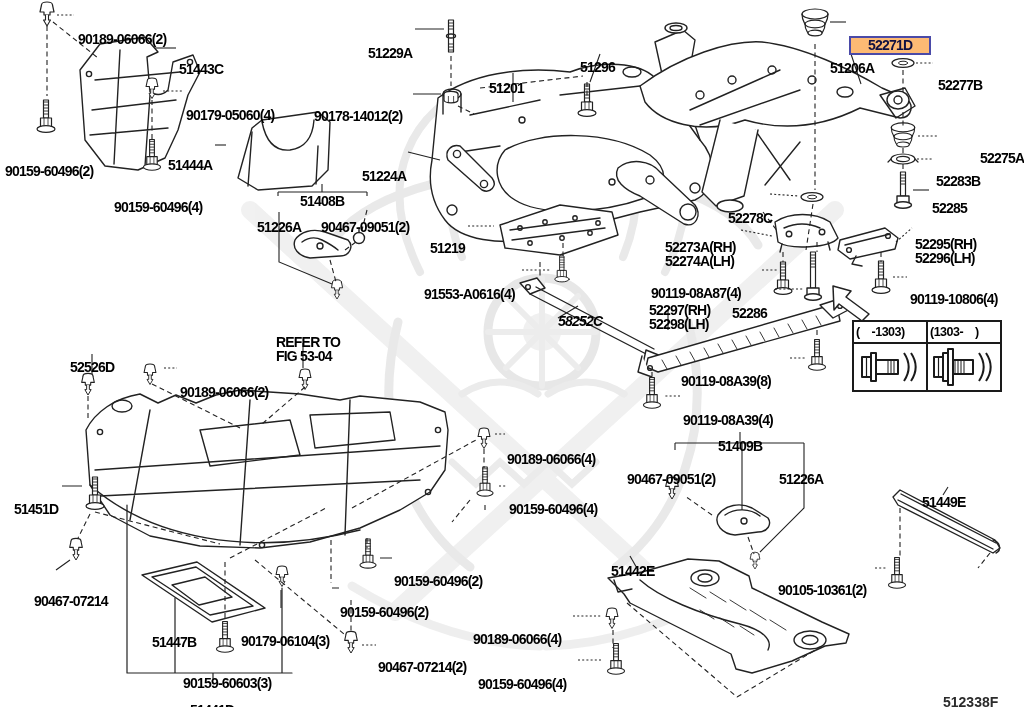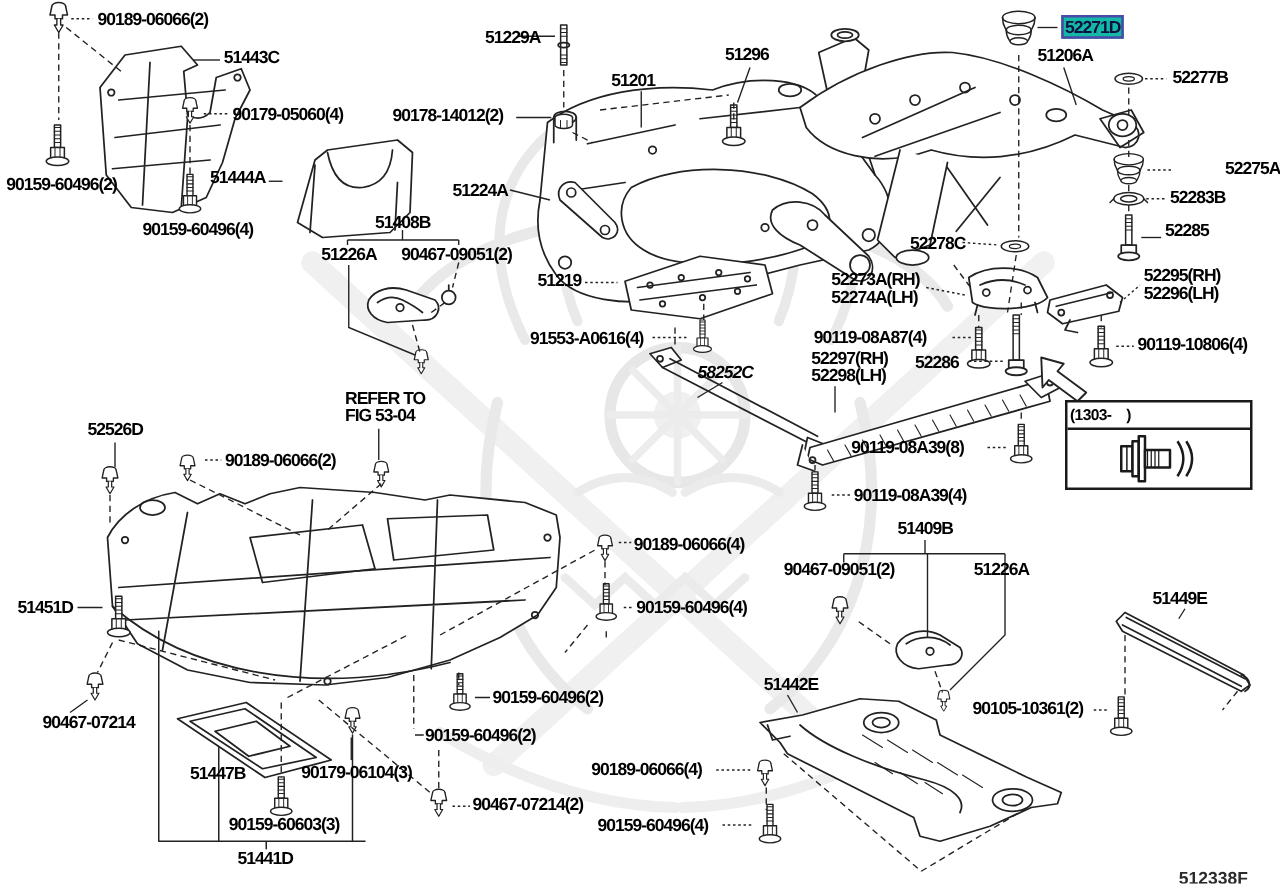--- a/index.html
+++ b/index.html
@@ -1,21 +1,21 @@
 <!DOCTYPE html>
 <html><head>
 <meta charset="utf-8">
 <style>
   html,body{margin:0;padding:0;background:#fff;}
   .stage{position:relative;width:1024px;height:707px;background:#ffffff;overflow:hidden;
          font-family:"Liberation Sans",sans-serif;}
   #art{position:absolute;left:0;top:0;}
   .lbl{position:absolute;font-weight:700;font-size:14px;line-height:14px;
-       letter-spacing:-0.8px;color:#000;white-space:pre;cursor:pointer;z-index:5;}
-  .lbl.hl{background:#14b8a6;border:2px solid #4a4aa8;padding:0 1px;line-height:15px;color:#101040;}
+       letter-spacing:-0.8px;color:#000;white-space:pre;cursor:pointer;z-index:5;margin-top:24px;}
+  .lbl.hl{background:#fdba74;border:2px solid #4a4aa8;padding:0 17px;line-height:15px;color:#101040;}
   .code{position:absolute;font-weight:600;font-size:14px;color:#2b2b2b;letter-spacing:0;z-index:5;}
   .spec-table{position:absolute;left:852px;top:320px;width:150px;height:72px;
               border:2px solid #1a1a1a;display:flex;background:#fff;z-index:4;box-sizing:border-box;}
   .spec-col{flex:1;display:flex;flex-direction:column;min-width:0;}
   .spec-col + .spec-col{border-left:2px solid #1a1a1a;}
   .spec-head{height:20px;border-bottom:2px solid #1a1a1a;font-weight:700;font-size:12.5px;
              letter-spacing:-0.5px;display:flex;align-items:center;padding:0 2px;white-space:pre;}
   .spec-body{flex:1;display:flex;align-items:center;justify-content:center;}
 </style>
 </head>
@@ -339,20 +339,35 @@
     <path d="M740,432 V443 M675,443 H804 M675,443 V450 M804,443 V508 L760,552 M742,443 V510"></path>
     <path d="M630,556 L638,570"></path>
     <path d="M573,616 H602 M578,660 H603" stroke-dasharray="2,2.2"></path>
     <path d="M875,568 H886" stroke-dasharray="2,2.2"></path>
     <path d="M948,487 L943,495"></path>
   </g>
 </svg>
 
   <div class="spec-table">
     <div class="spec-col">
+      <div class="spec-head">(    -1303)</div>
+      <div class="spec-body">
+        <svg width="64" height="44" viewBox="0 0 64 44">
+          <g stroke="#1a1a1a" fill="#fff" stroke-width="2" stroke-linejoin="round">
+            <rect x="4" y="12" width="9" height="20"></rect>
+              <path d="M8.5,12 v20" stroke-width="1.2"></path>
+            <rect x="13" y="8" width="5" height="28"></rect>
+            <rect x="18" y="15" width="22" height="14"></rect>
+            <path d="M30,15 v14 M33,15 v14 M36,15 v14" stroke-width="1"></path>
+            <path d="M46,8 c6,9 6,19 0,28 M53,8 c6,9 6,19 0,28" fill="none"></path>
+          </g>
+        </svg>
+      </div>
+    </div>
+    <div class="spec-col">
       <div class="spec-head">(1303-    )</div>
       <div class="spec-body">
         <svg width="64" height="44" viewBox="0 0 64 44">
           <g stroke="#1a1a1a" fill="#fff" stroke-width="2" stroke-linejoin="round">
             <rect x="2" y="12" width="9" height="20"></rect>
               <path d="M6.5,12 v20" stroke-width="1.2"></path>
             <rect x="11" y="8" width="5" height="28"></rect>
             <rect x="16" y="4" width="5" height="36"></rect>
             <rect x="21" y="15" width="20" height="14"></rect>
             <path d="M23,15 v14 M26,15 v14 M29,15 v14 M32,15 v14" stroke-width="1"></path>
@@ -366,21 +381,21 @@
   <div>
       <div class="lbl" style="left: 78px; top: 8px;">90189-06066(2)</div>
       <div class="lbl" style="left: 179px; top: 38px;">51443C</div>
       <div class="lbl" style="left: 186px; top: 84px;">90179-05060(4)</div>
       <div class="lbl" style="left: 5px; top: 140px;">90159-60496(2)</div>
       <div class="lbl" style="left: 168px; top: 134px;">51444A</div>
       <div class="lbl" style="left: 114px; top: 176px;">90159-60496(4)</div>
       <div class="lbl" style="left: 300px; top: 170px;">51408B</div>
       <div class="lbl" style="left: 257px; top: 196px;">51226A</div>
       <div class="lbl" style="left: 321px; top: 196px;">90467-09051(2)</div>
-      <div class="lbl" style="left: 388px; top: 22px;">51229A</div>
+      <div class="lbl" style="left: 368px; top: 22px;">51229A</div>
       <div class="lbl" style="left: 314px; top: 85px; text-align: center;">90178-14012(2)</div>
       <div class="lbl" style="left: 489px; top: 57px;">51201</div>
       <div class="lbl" style="left: 580px; top: 36px;">51296</div>
       <div class="lbl" style="left: 362px; top: 145px;">51224A</div>
       <div class="lbl" style="left: 430px; top: 217px;">51219</div>
       <div class="lbl" style="left: 424px; top: 263px;">91553-A0616(4)</div>
       <div class="lbl" style="left: 558px; top: 290px; font-style: italic;">58252C</div>
       <div class="lbl hl" style="left: 849px; top: 12px;">52271D</div>
       <div class="lbl" style="left: 830px; top: 37px;">51206A</div>
       <div class="lbl" style="left: 938px; top: 54px; text-align: right;">52277B</div>

